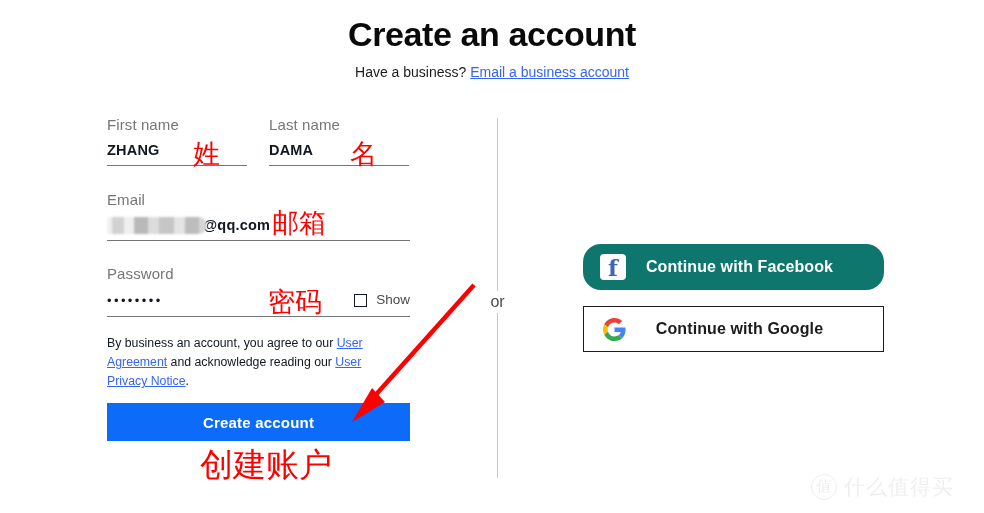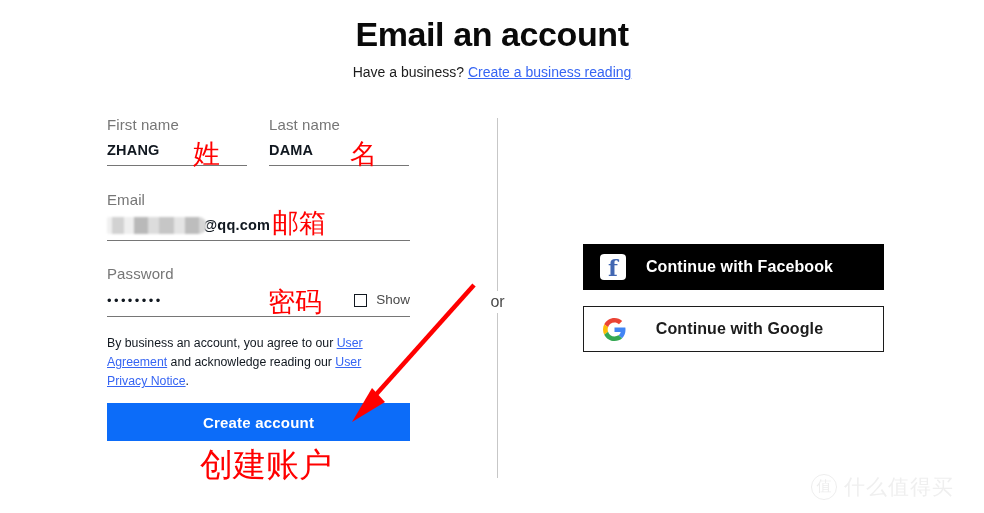--- a/index.html
+++ b/index.html
@@ -219,22 +219,23 @@
     align-items: center;
     position: relative;
     cursor: pointer;
     font-size: 16px;
     font-weight: bold;
     letter-spacing: 0.1px;
     font-family: "Liberation Sans", sans-serif;
     border: none;
   }
   #facebook-button {
-    background: #000000;
+    background: #0f766e;
     color: #ffffff;
+    border-radius: 18px;
   }
   #google-button {
     background: #ffffff;
     color: #1c1c1c;
     border: 1px solid #1c1c1c;
     margin-top: 16px;
   }
   .social-icon {
     position: absolute;
     left: 17px;
@@ -317,24 +318,24 @@
     color: #dcdcdc;
     font-size: 21px;
     letter-spacing: 1px;
     font-family: "DejaVu Sans", sans-serif;
   }
 </style>
 </head>
 <body>
 
 <div id="header">
-  <h1 id="page-title">Email an account</h1>
+  <h1 id="page-title">Create an account</h1>
   <div id="subtitle">
     <span>Have a business?</span>
-    <span class="link">Create a business reading</span>
+    <span class="link">Email a business account</span>
   </div>
 </div>
 
 <div id="form-col">
 
   <div class="name-row">
     <div class="field half">
       <div class="field-label">First name</div>
       <div class="field-value">ZHANG</div>
       <div class="field-underline"></div>

